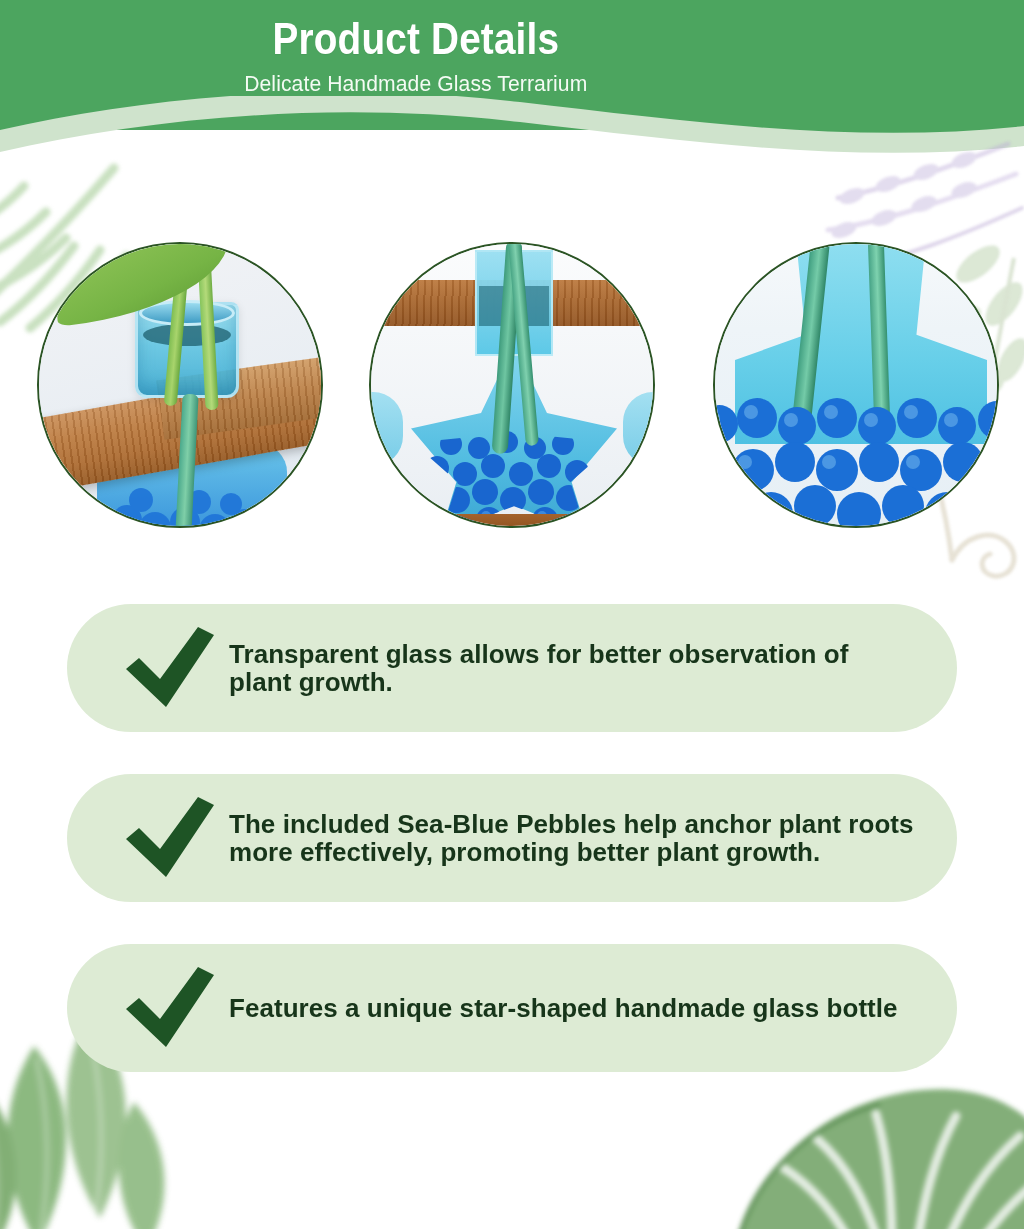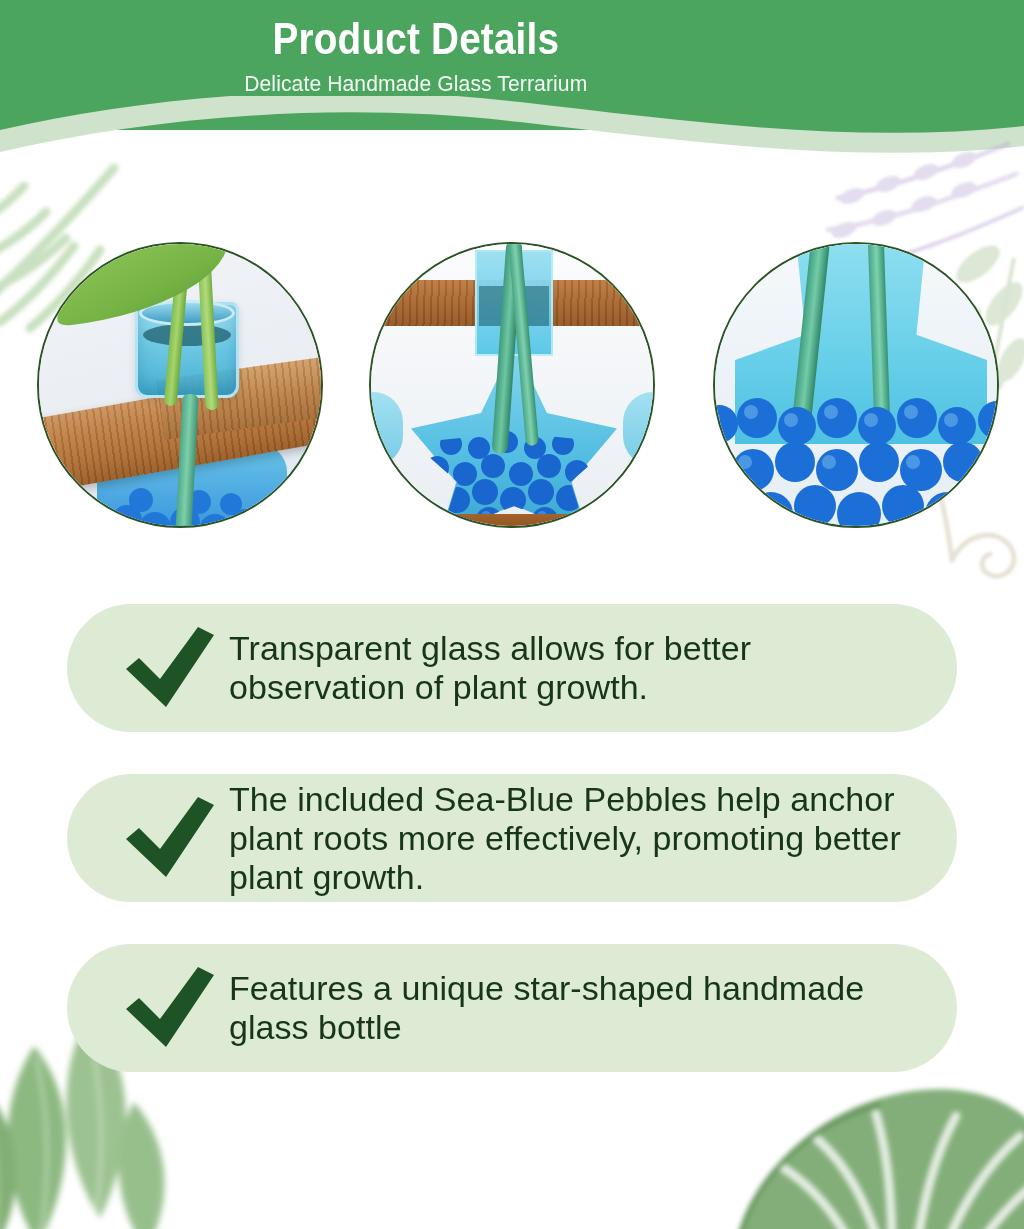--- a/index.html
+++ b/index.html
@@ -200,22 +200,22 @@
   .pill{
     position:relative; margin:0 auto 42px auto;
     width:890px; min-height:128px;
     background:#DDEBD4; border-radius:64px;
     display:flex; align-items:center;
   }
   .pill.two-line{ min-height:128px; }
   .check{ width:118px; flex:0 0 118px; display:flex; align-items:center; justify-content:center; margin-left:44px; }
   .check svg{ display:block; }
   .feat-text{
-    color:#17351A; font-size:34px; line-height:39px;
-    font-weight:400; letter-spacing:0.05px; padding-right:40px;
+    color:#17351A; font-size:26px; line-height:28px;
+    font-weight:700; letter-spacing:0.05px; padding-right:40px;
   }
 </style>
 </head>
 <body>
 
 <div class="page">
 
   <div class="header">
     <div class="header-band"></div>
 

